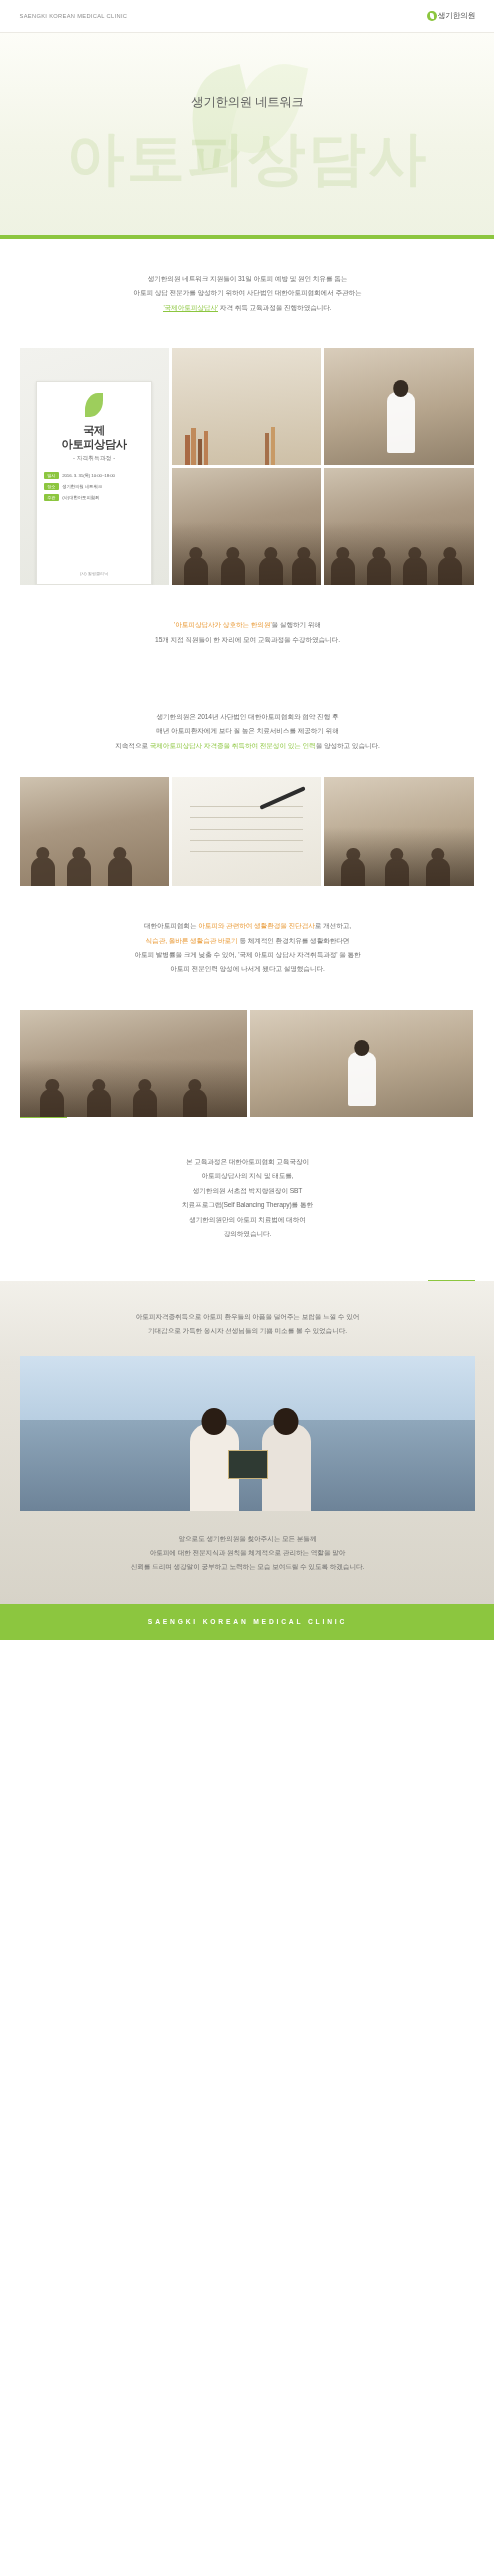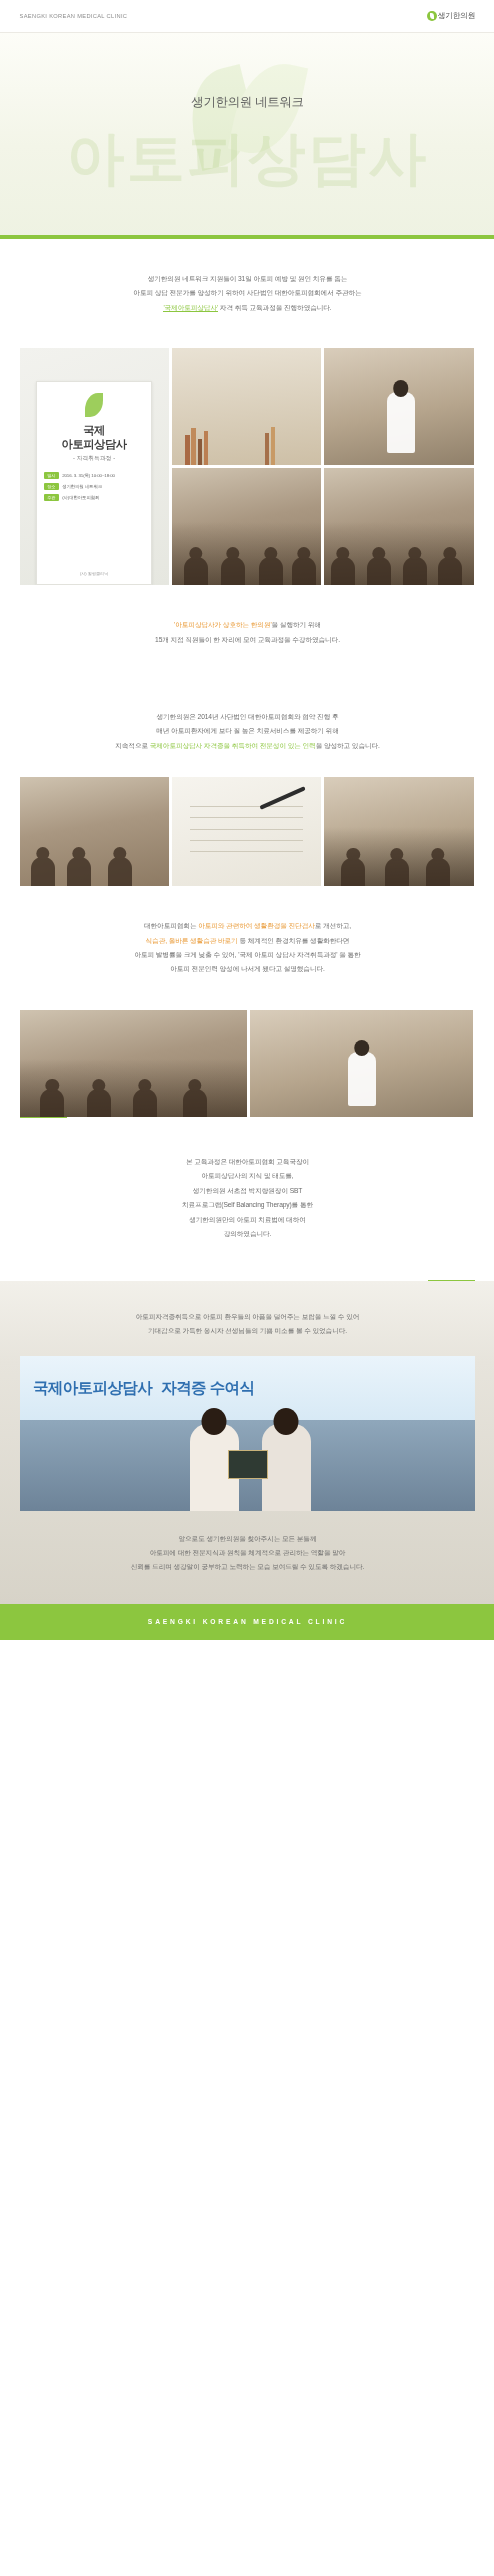--- a/index.html
+++ b/index.html
@@ -533,24 +533,20 @@
     <span class="rule-line right"></span>
   </div>
 
   <div class="ceremony">
     <div class="lead">
       <div>아토피자격증취득으로 아토피 환우들의 아픔을 덜어주는 보람을 느낄 수 있어</div>
       <div>기대감으로 가득한 응시자 선생님들의 기쁨 미소를 볼 수 있었습니다.</div>
     </div>
 
     <div class="cer-photo">
-      <div class="cer-banner">
-        <span class="cer-banner-title">국제아토피상담사</span>
-        <span class="cer-banner-title w">자격증 수여식</span>
-      </div>
       <div class="cer-logos">
         <span>(사)대한아토피협회</span>
         <span>한의윤클리닉</span>
       </div>
       <div class="cer-figs">
         <span class="cer-person" style="left:170px;"></span>
         <span class="cer-person p2" style="left:242px;"></span>
         <span class="cer-cert"></span>
       </div>
     </div>

